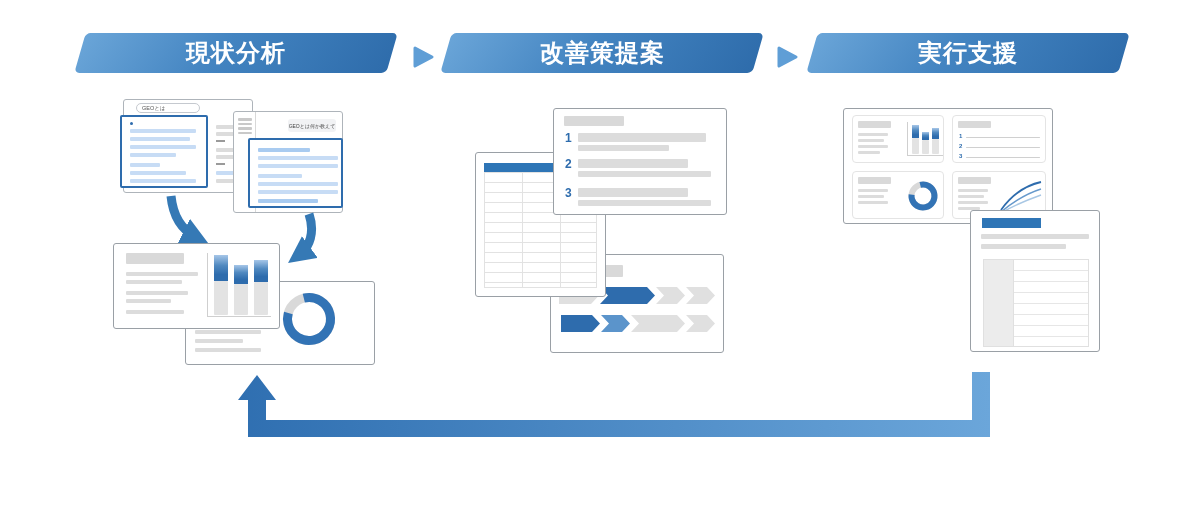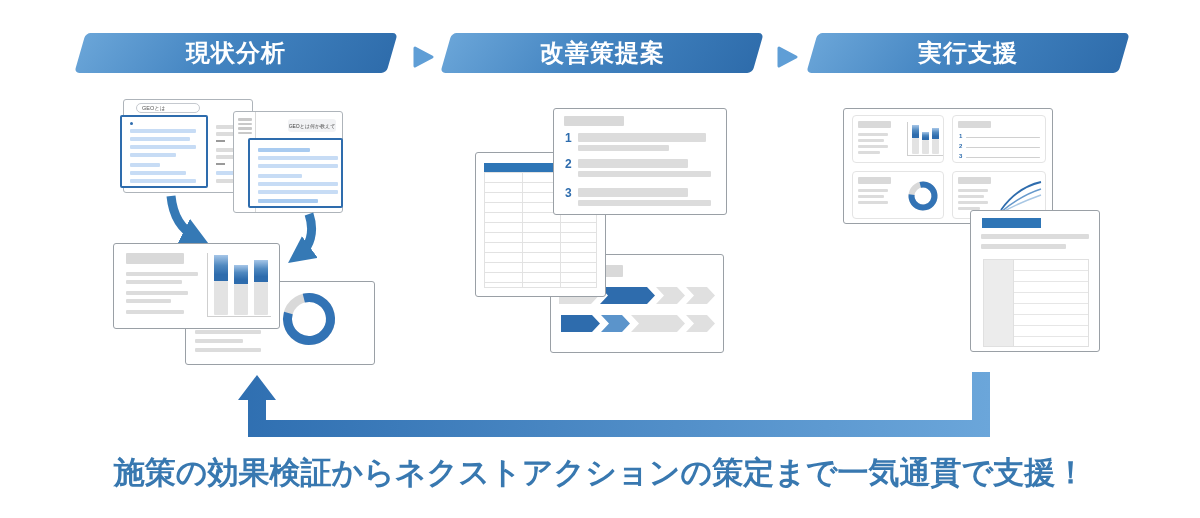--- a/index.html
+++ b/index.html
@@ -250,15 +250,14 @@
   <svg class="abs" style="left:230px;top:368px;" width="770" height="75" viewBox="0 0 770 75">
     <defs>
       <linearGradient id="fbgrad" x1="0" y1="0" x2="1" y2="0">
         <stop offset="0" stop-color="#2f6fb1"></stop>
         <stop offset="1" stop-color="#6ba6da"></stop>
       </linearGradient>
     </defs>
     <polygon points="27,7 46,32 36,32 36,52 742,52 742,4 760,4 760,69 18,69 18,32 8,32" fill="url(#fbgrad)"></polygon>
   </svg>
 
-  <div class="caption">施策の効果検証からネクストアクションの策定まで一気通貫で支援！</div>
 
 </div>
 
 </body></html>

